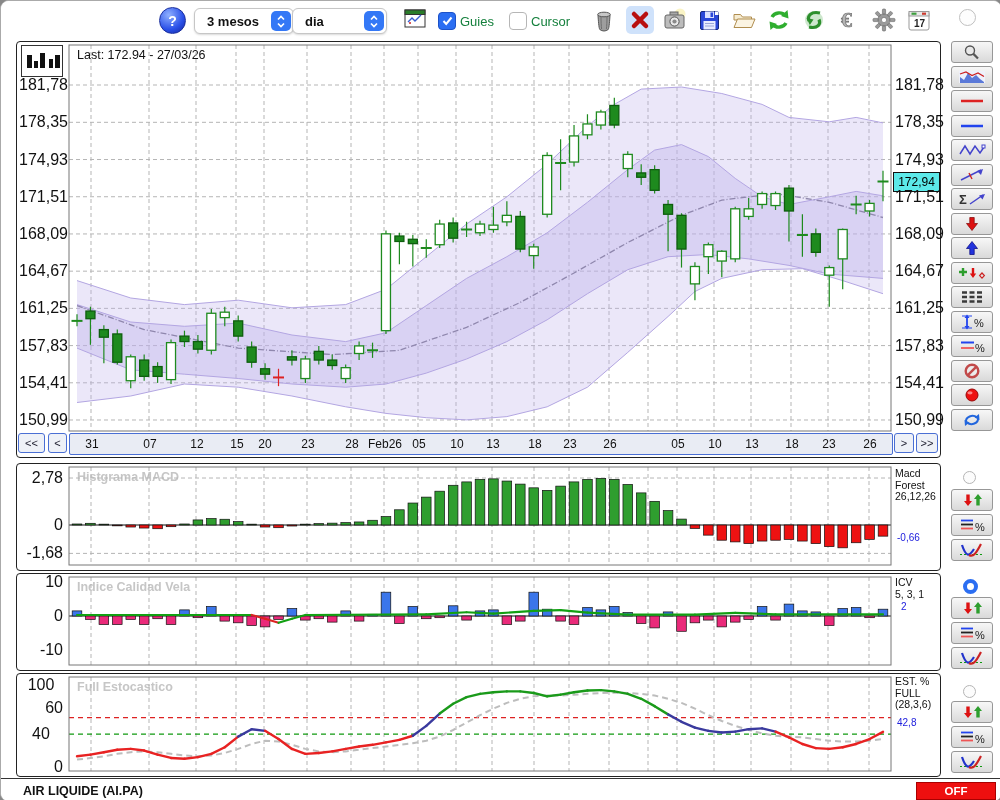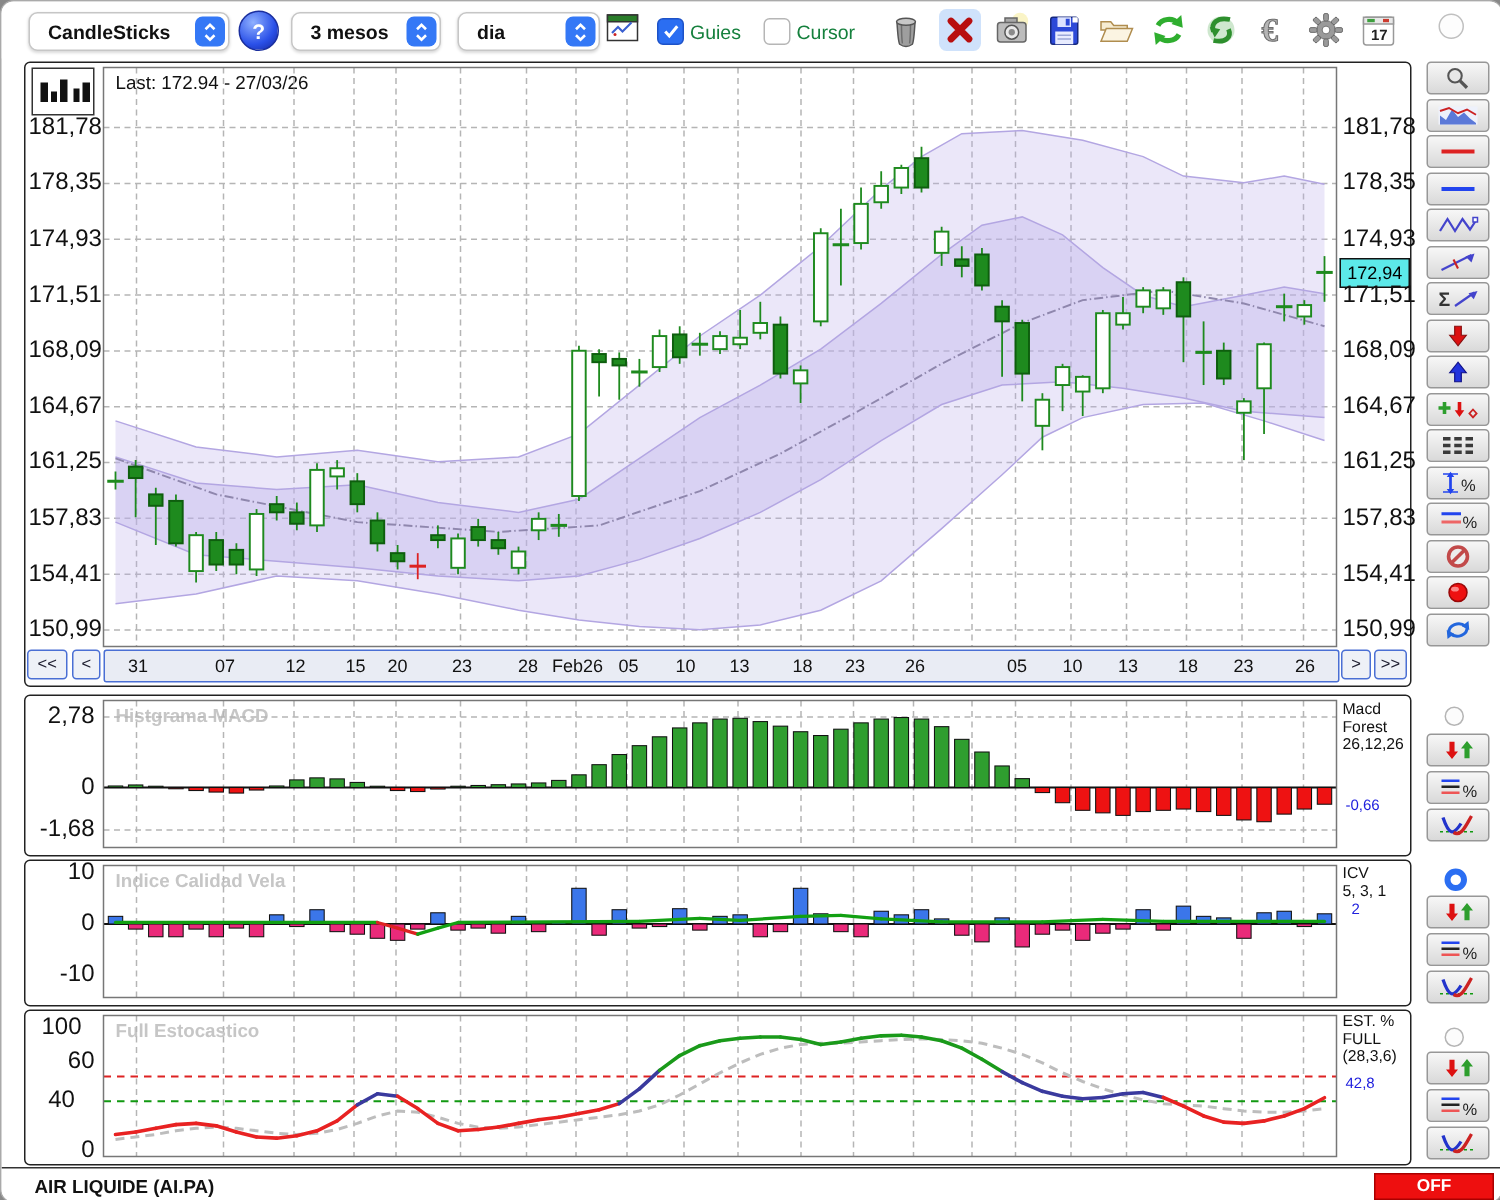--- a/index.html
+++ b/index.html
@@ -47,42 +47,33 @@
   .cfgpath{position:absolute;left:250px;top:5px;width:660px;text-align:center;font-size:12px;color:#1a1aee;}
   .offbtn{position:absolute;left:915px;top:781px;width:78px;height:16px;background:#ee0f0f;border:1px solid #a00;
           color:#fff;font-size:11.5px;font-weight:bold;display:flex;align-items:center;justify-content:center;}
 </style>
 </head>
 <body>
 
 <div class="app">
 
   <div class="toolbar">
-    <div class="popup" style="left:18px;width:132px;">
-      <span class="lbl">CandleSticks</span>
-      <span class="cap">
-        <svg width="10" height="15" viewBox="0 0 10 15">
-            <path d="M2 5.5 L5 2.5 L8 5.5" stroke="#fff" stroke-width="1.7" fill="none"></path>
-            <path d="M2 9.5 L5 12.5 L8 9.5" stroke="#fff" stroke-width="1.7" fill="none"></path>
-          </svg>
-      </span>
-    </div>
     <div class="helpbtn" style="left:158px;">
         <span>?</span>
       </div>
     <div class="popup" style="left:193px;width:98px;">
       <span class="lbl">3 mesos</span>
       <span class="cap">
         <svg width="10" height="15" viewBox="0 0 10 15">
             <path d="M2 5.5 L5 2.5 L8 5.5" stroke="#fff" stroke-width="1.7" fill="none"></path>
             <path d="M2 9.5 L5 12.5 L8 9.5" stroke="#fff" stroke-width="1.7" fill="none"></path>
           </svg>
       </span>
     </div>
-    <div class="popup" style="left:304px;width:93px;">
+    <div class="popup" style="left:291px;width:93px;">
       <span class="lbl">dia</span>
       <span class="cap">
         <svg width="10" height="15" viewBox="0 0 10 15">
             <path d="M2 5.5 L5 2.5 L8 5.5" stroke="#fff" stroke-width="1.7" fill="none"></path>
             <path d="M2 9.5 L5 12.5 L8 9.5" stroke="#fff" stroke-width="1.7" fill="none"></path>
           </svg>
       </span>
     </div>
     <span class="tbicon" style="left:403px;top:8px;width:22px;height:20px;">
       <svg width="22" height="20" viewBox="0 0 22 20">

